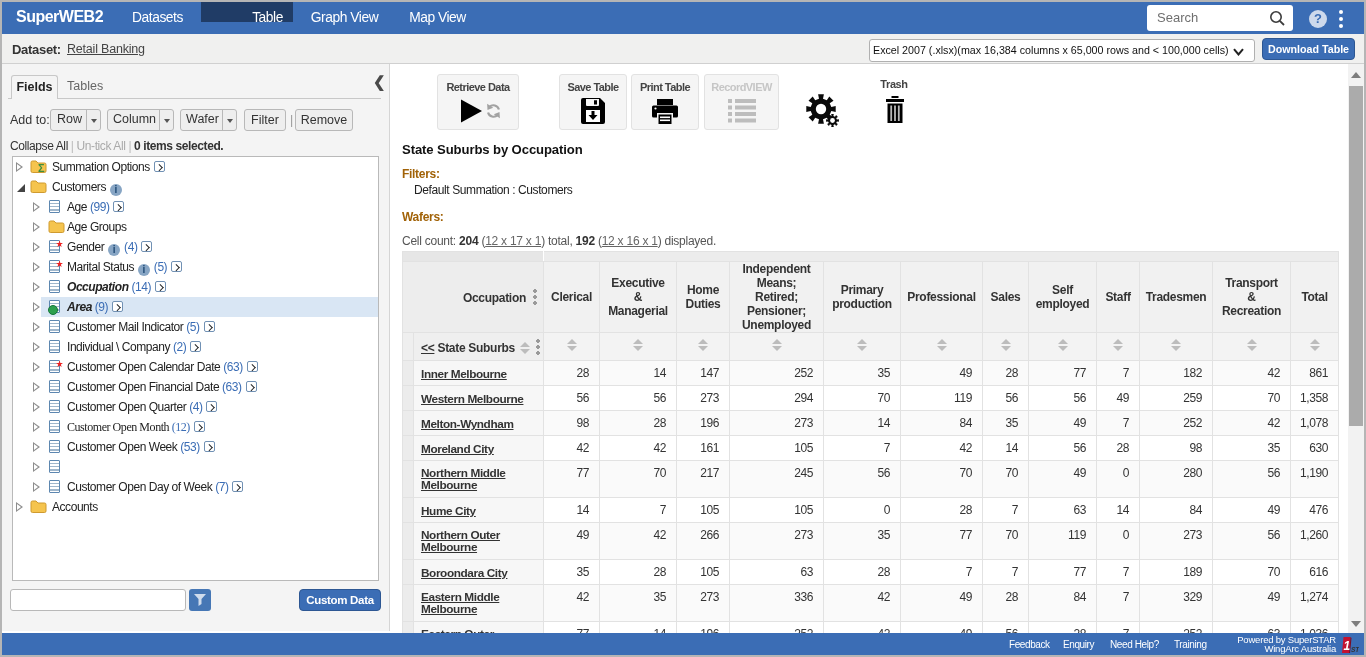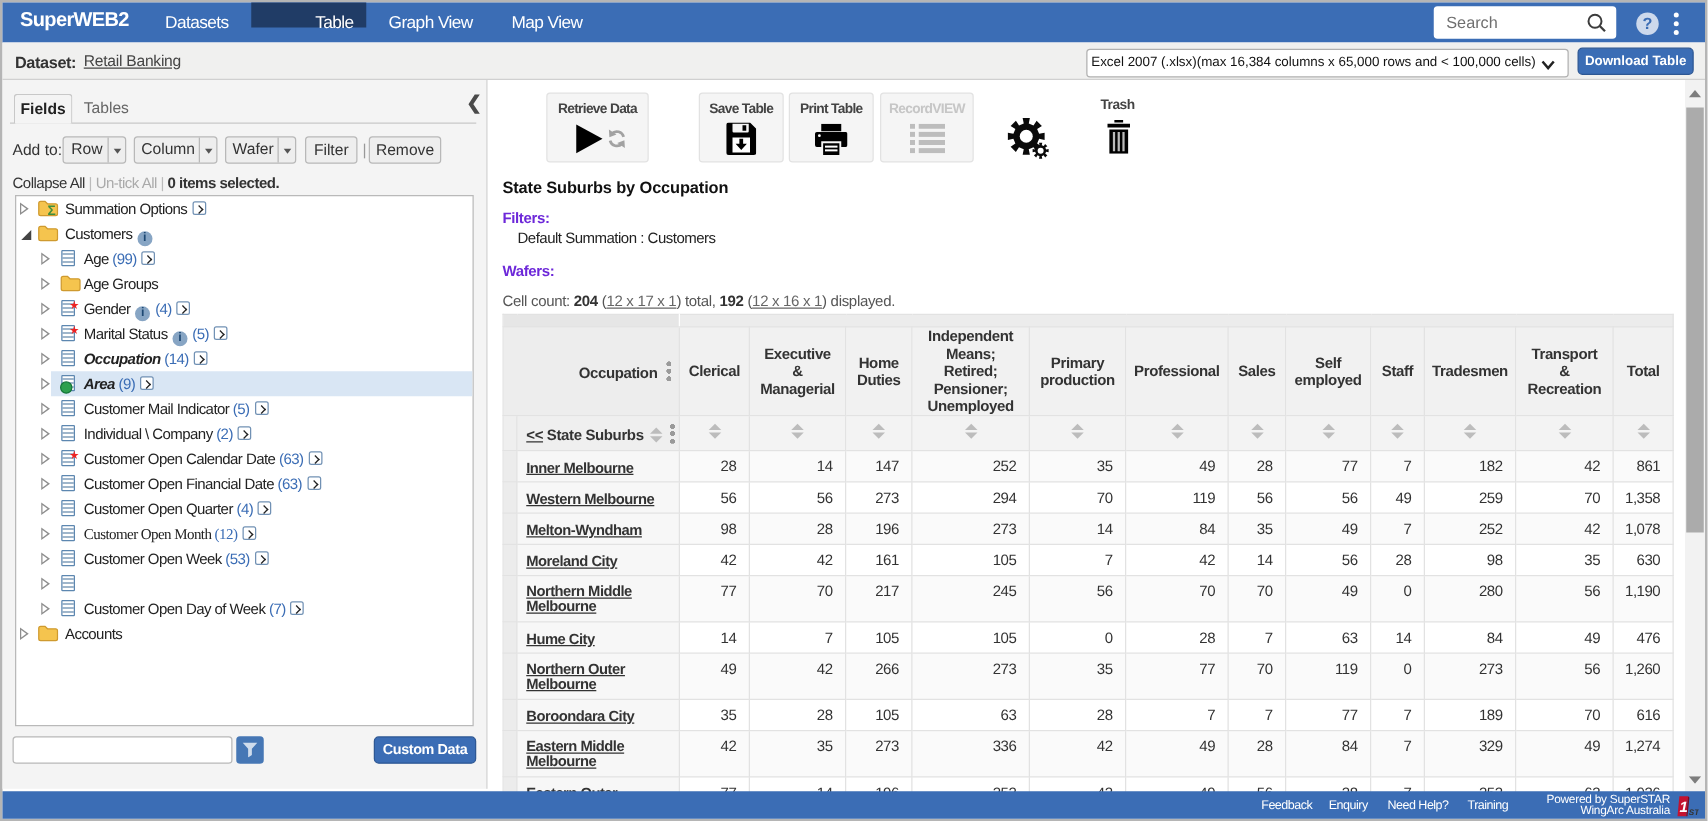--- a/index.html
+++ b/index.html
@@ -56,21 +56,21 @@
 #sideinput { position:absolute; left:8px; top:525px; width:176px; height:22px; background:#fff; border:1px solid #b8b8b8; border-radius:3px; }
 #filtbtn { position:absolute; left:187px; top:525px; width:22px; height:22px; background:#4677b5; border-radius:3px; }
 #cdbtn { position:absolute; left:297px; top:525px; width:82px; height:22px; background:#3b6db5; border:1px solid #2d5793; border-radius:4px; color:#fff; font-size:11.5px; font-weight:bold; letter-spacing:-0.3px; text-align:center; line-height:21px; }
 
 
 #main { position:absolute; left:389px; top:62px; width:957px; height:570px; background:#fff; overflow:hidden; }
 .tbtn { position:absolute; top:10px; height:56px; background:#f5f5f5; border:1px solid #e2e2e2; border-radius:3px; text-align:center; }
 .tbtn .t { font-size:11px; font-weight:bold; color:#444; margin-top:6px; letter-spacing:-0.55px; }
 .tbtn.dis .t { color:#c6c6c6; }
 #tbl-title { position:absolute; left:11px; top:78px; font-size:13.1px; font-weight:bold; color:#111; letter-spacing:-0.1px; }
-.metah { position:absolute; left:11px; font-size:12px; font-weight:bold; color:#6d28d9; letter-spacing:-0.3px; }
+.metah { position:absolute; left:11px; font-size:12px; font-weight:bold; color:#a16207; letter-spacing:-0.3px; }
 .metat { position:absolute; left:23px; font-size:12px; color:#222; letter-spacing:-0.4px; }
 #cellcount { position:absolute; left:11px; top:170px; font-size:12px; color:#555; letter-spacing:-0.25px; }
 #cellcount b { color:#333; }
 #cellcount .u { text-decoration:underline; color:#666; }
 
 
 #dtable { position:absolute; left:11px; top:187px; width:936px; }
 table { border-collapse:collapse; table-layout:fixed; width:936px; font-family:"Liberation Sans", sans-serif; }
 td { border:1px solid #e2e2e2; font-size:12px; letter-spacing:-0.4px; color:#333; padding:0; }
 tr.gband td { height:10px; background:#ececec; border:1px solid #e2e2e2; }

